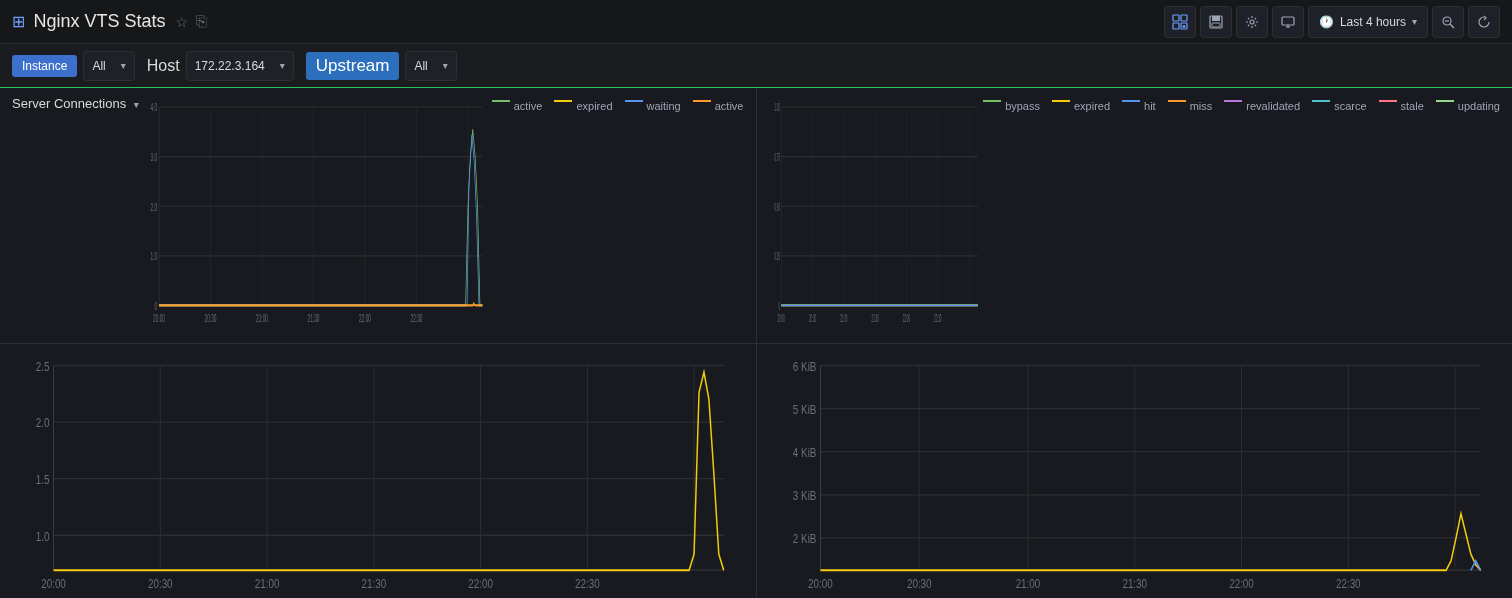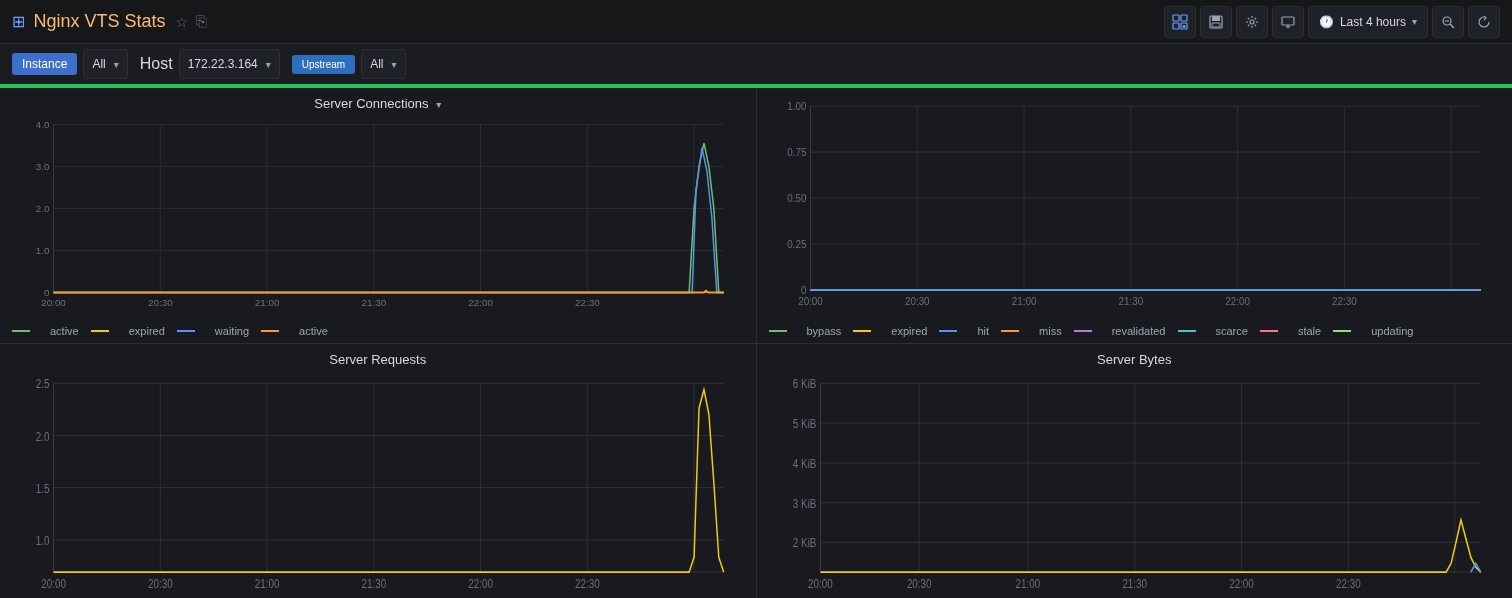--- a/index.html
+++ b/index.html
@@ -21,21 +21,21 @@
       border-bottom: 1px solid #2c2e33;
       height: 44px;
       padding: 0 12px;
     }
     .topbar-grid-icon {
       margin-right: 8px;
       color: #6e9fff;
       font-size: 16px;
     }
     .topbar-title {
-      color: #fdba74;
+      color: #e5e5e5;
       font-size: 18px;
       font-weight: 500;
       margin-right: 10px;
     }
     .topbar-star-icon, .topbar-share-icon {
       color: #6c6e7a;
       margin-right: 8px;
       cursor: pointer;
       font-size: 14px;
     }
@@ -72,21 +72,21 @@
       gap: 6px;
       font-size: 12px;
     }
     .time-range-btn .clock-icon { color: #9da5b4; }
 
     
     .filterbar {
       display: flex;
       align-items: center;
       background: #1a1c20;
-      border-bottom: 4px solid #22c55e;
+      border-bottom: 1px solid #22c55e;
       height: 44px;
       padding: 0 12px;
       gap: 6px;
     }
     .filter-label {
       background: #3d6fcc;
       color: #fff;
       padding: 4px 10px;
       border-radius: 3px;
       font-size: 12px;
@@ -94,53 +94,53 @@
     }
     .filter-select {
       background: #1f2128;
       border: 1px solid #2c2e33;
       color: #d8d9da;
       padding: 4px 8px;
       border-radius: 3px;
       font-size: 12px;
       display: flex;
       align-items: center;
-      gap: 8px;
+      gap: 15px;
       cursor: pointer;
       height: 30px;
     }
     .filter-select .chevron { color: #9da5b4; font-size: 10px; }
     .filter-label-host {
       color: #d8d9da;
       font-size: 16px;
       margin-left: 6px;
     }
     .filter-label-upstream {
       background: #2c6fbd;
       color: #fff;
       padding: 4px 10px;
       border-radius: 3px;
-      font-size: 10px;
+      font-size: 17px;
       font-weight: 500;
       margin-left: 6px;
     }
 
     
     .panels-grid {
       display: grid;
       grid-template-columns: 1fr 1fr;
       grid-template-rows: 1fr 1fr;
       height: calc(598px - 88px);
       gap: 1px;
       background: #2c2e33;
     }
     .panel {
       background: #181a1f;
       display: flex;
-      flex-direction: column;
+      flex-direction: row;
       padding: 8px 12px 4px 12px;
       position: relative;
       overflow: hidden;
     }
     .panel-title {
       text-align: center;
       font-size: 13px;
       color: #d8d9da;
       margin-bottom: 4px;
       font-weight: 400;
@@ -161,22 +161,21 @@
     .legend {
       display: flex;
       flex-wrap: wrap;
       gap: 12px;
       padding: 4px 0 2px 0;
       font-size: 11px;
       color: #9da5b4;
     }
     .legend-item {
       display: flex;
-      align-items: center;
-      gap: 20px;
+      gap: 4px;
     }
     .legend-line {
       width: 18px;
       height: 2px;
       display: inline-block;
     }
 
     
     .y-label {
       font-size: 10px;
@@ -404,23 +403,20 @@
         <span>stale</span>
       </div>
       <div class="legend-item">
         <span class="legend-line" style="background:#96d98d;"></span>
         <span>updating</span>
       </div>
     </div>
   </div>
 
   <div class="panel">
-    <div class="panel-title">
-      <span>Server Requests</span>
-    </div>
     <div class="chart-area">
       <svg class="chart-svg" viewBox="0 0 740 180" preserveAspectRatio="none">
 
         <line x1="42" y1="10" x2="720" y2="10" class="grid-line"></line>
         <line x1="42" y1="52" x2="720" y2="52" class="grid-line"></line>
         <line x1="42" y1="94" x2="720" y2="94" class="grid-line"></line>
         <line x1="42" y1="136" x2="720" y2="136" class="grid-line"></line>
         <line x1="42" y1="162" x2="720" y2="162" class="grid-line"></line>
         <line x1="42" y1="10" x2="42" y2="162" class="axis-line"></line>
         <line x1="150" y1="10" x2="150" y2="162" class="grid-line"></line>
@@ -441,23 +437,20 @@
         <text x="366" y="175" class="x-label" text-anchor="middle">21:30</text>
         <text x="474" y="175" class="x-label" text-anchor="middle">22:00</text>
         <text x="582" y="175" class="x-label" text-anchor="middle">22:30</text>
 
         <polyline points="42,162 680,162 685,162 690,150 695,30 700,15 705,35 710,90 715,150 720,162" fill="none" stroke="#f2cc0c" stroke-width="1.5"></polyline>
       </svg>
     </div>
   </div>
 
   <div class="panel">
-    <div class="panel-title">
-      <span>Server Bytes</span>
-    </div>
     <div class="chart-area">
       <svg class="chart-svg" viewBox="0 0 740 180" preserveAspectRatio="none">
 
         <line x1="52" y1="10" x2="720" y2="10" class="grid-line"></line>
         <line x1="52" y1="42" x2="720" y2="42" class="grid-line"></line>
         <line x1="52" y1="74" x2="720" y2="74" class="grid-line"></line>
         <line x1="52" y1="106" x2="720" y2="106" class="grid-line"></line>
         <line x1="52" y1="138" x2="720" y2="138" class="grid-line"></line>
         <line x1="52" y1="162" x2="720" y2="162" class="grid-line"></line>
         <line x1="52" y1="10" x2="52" y2="162" class="axis-line"></line>

